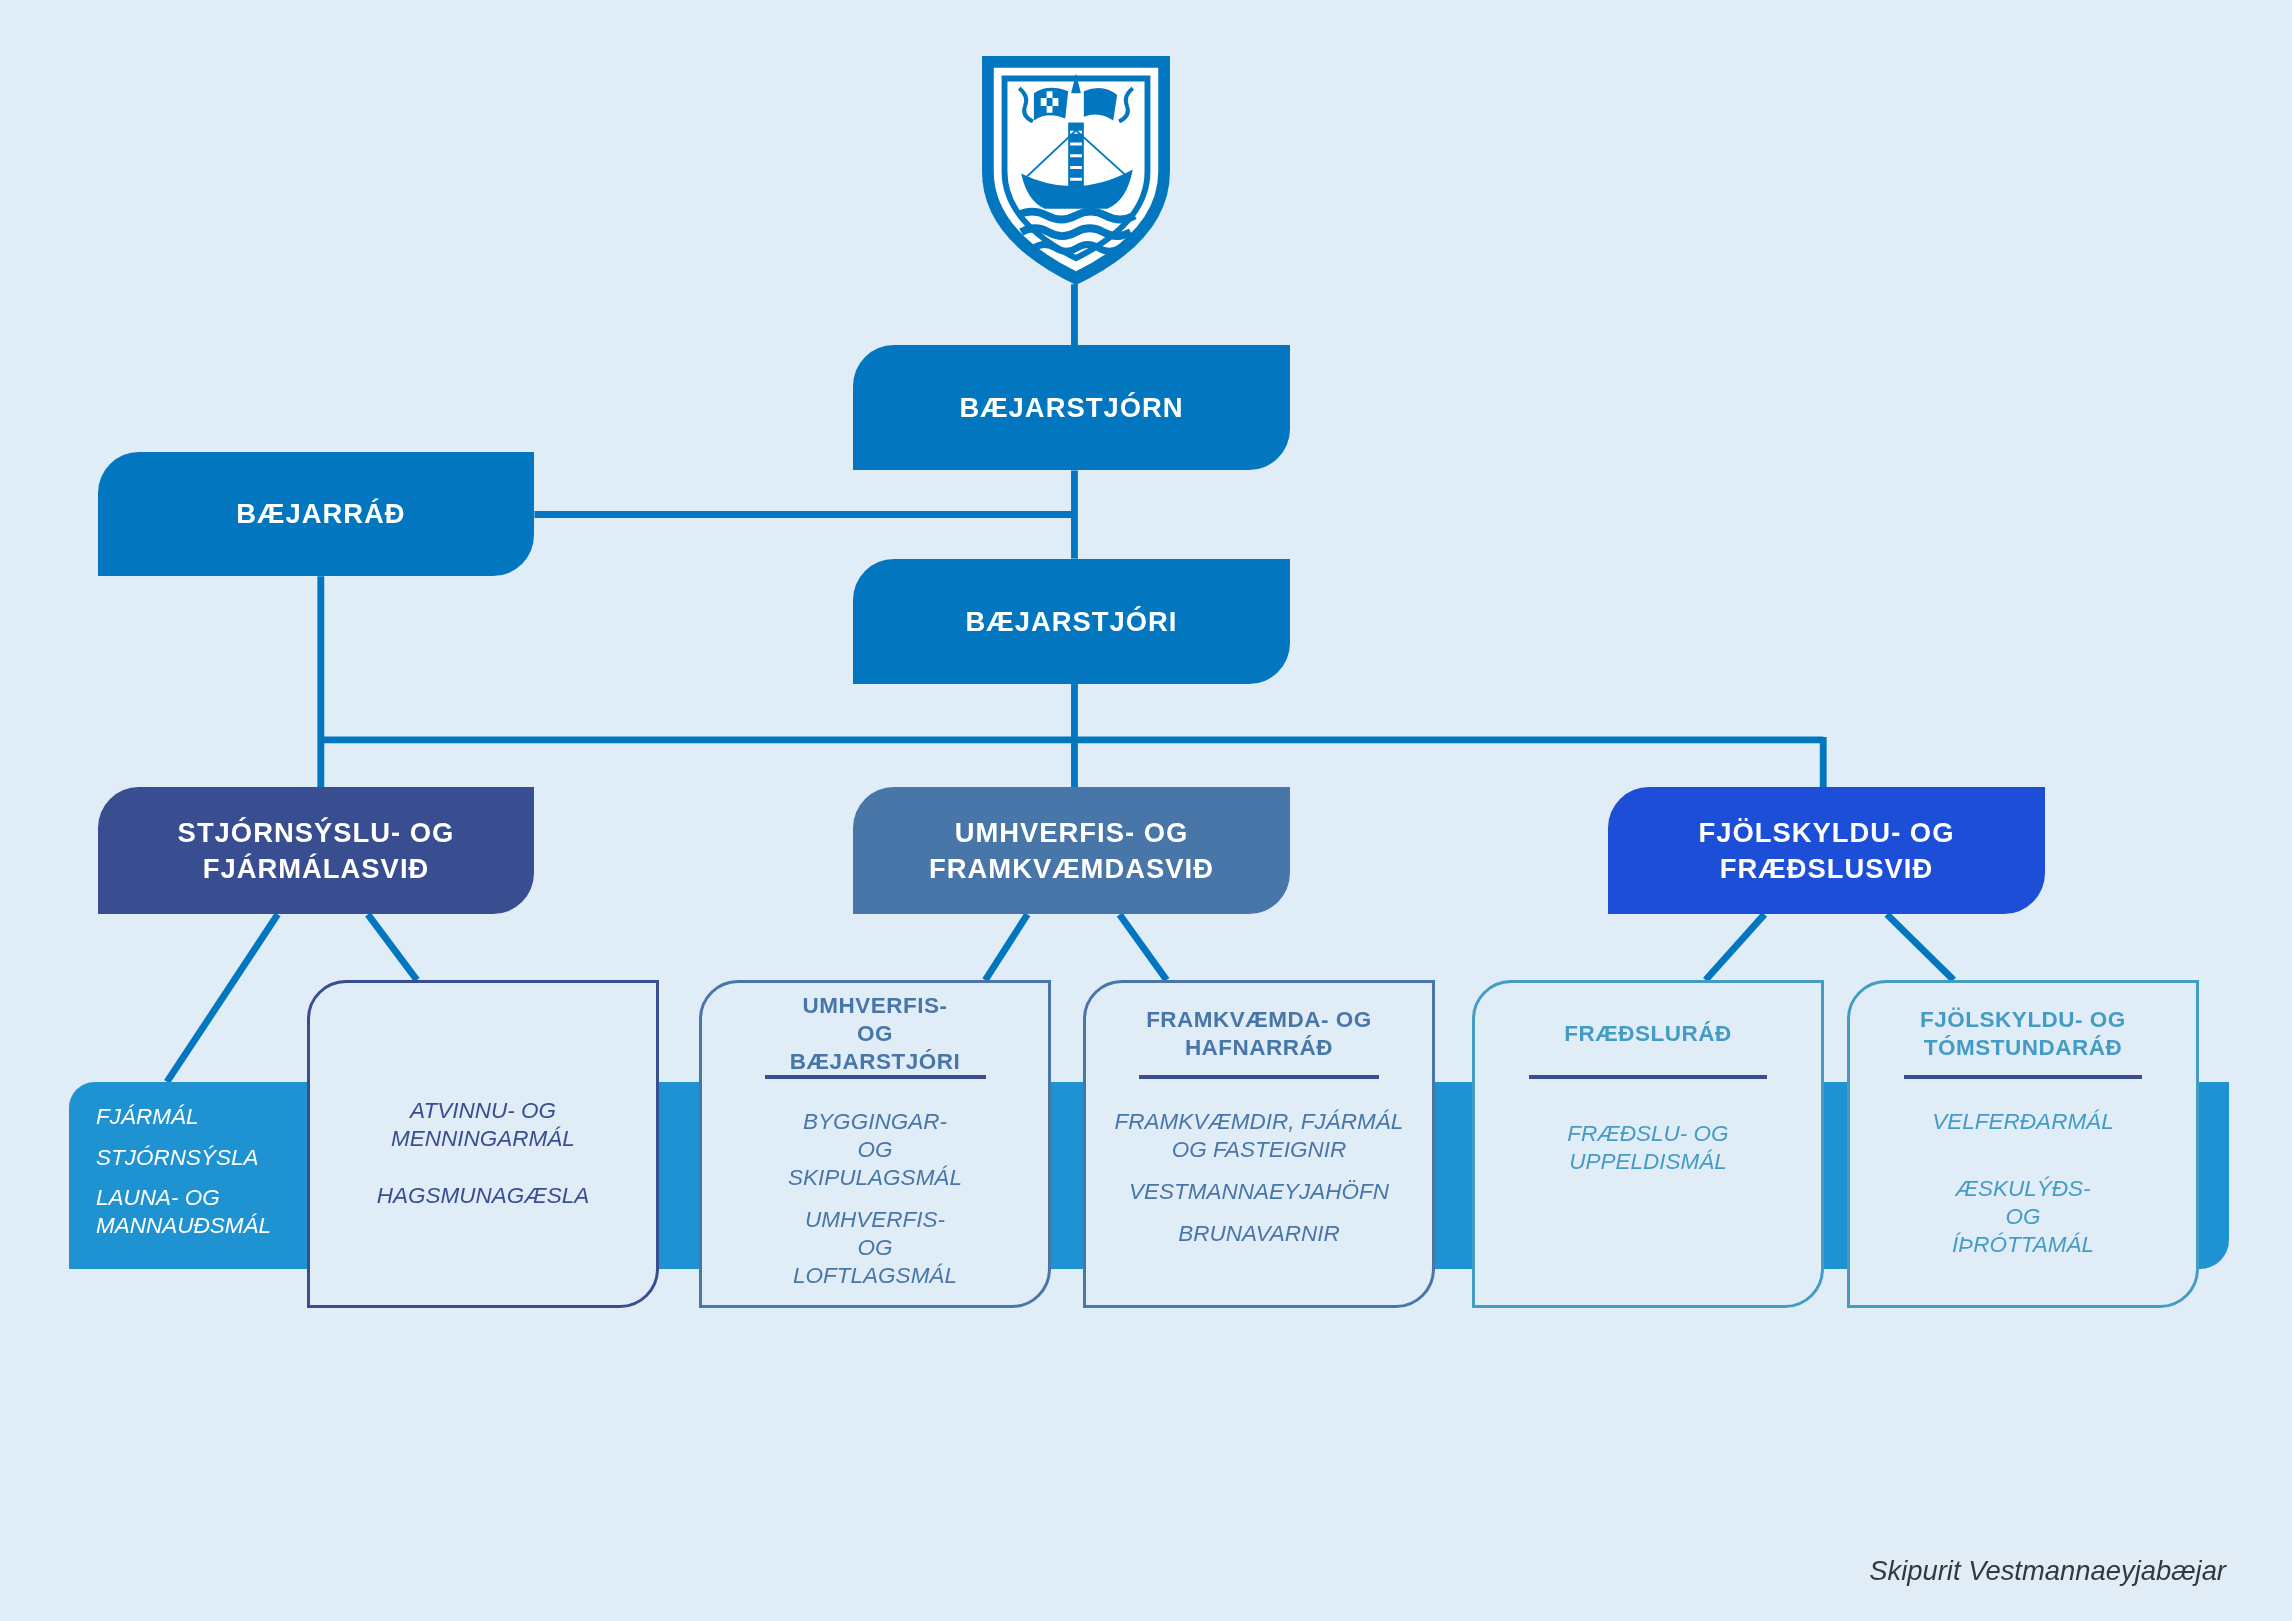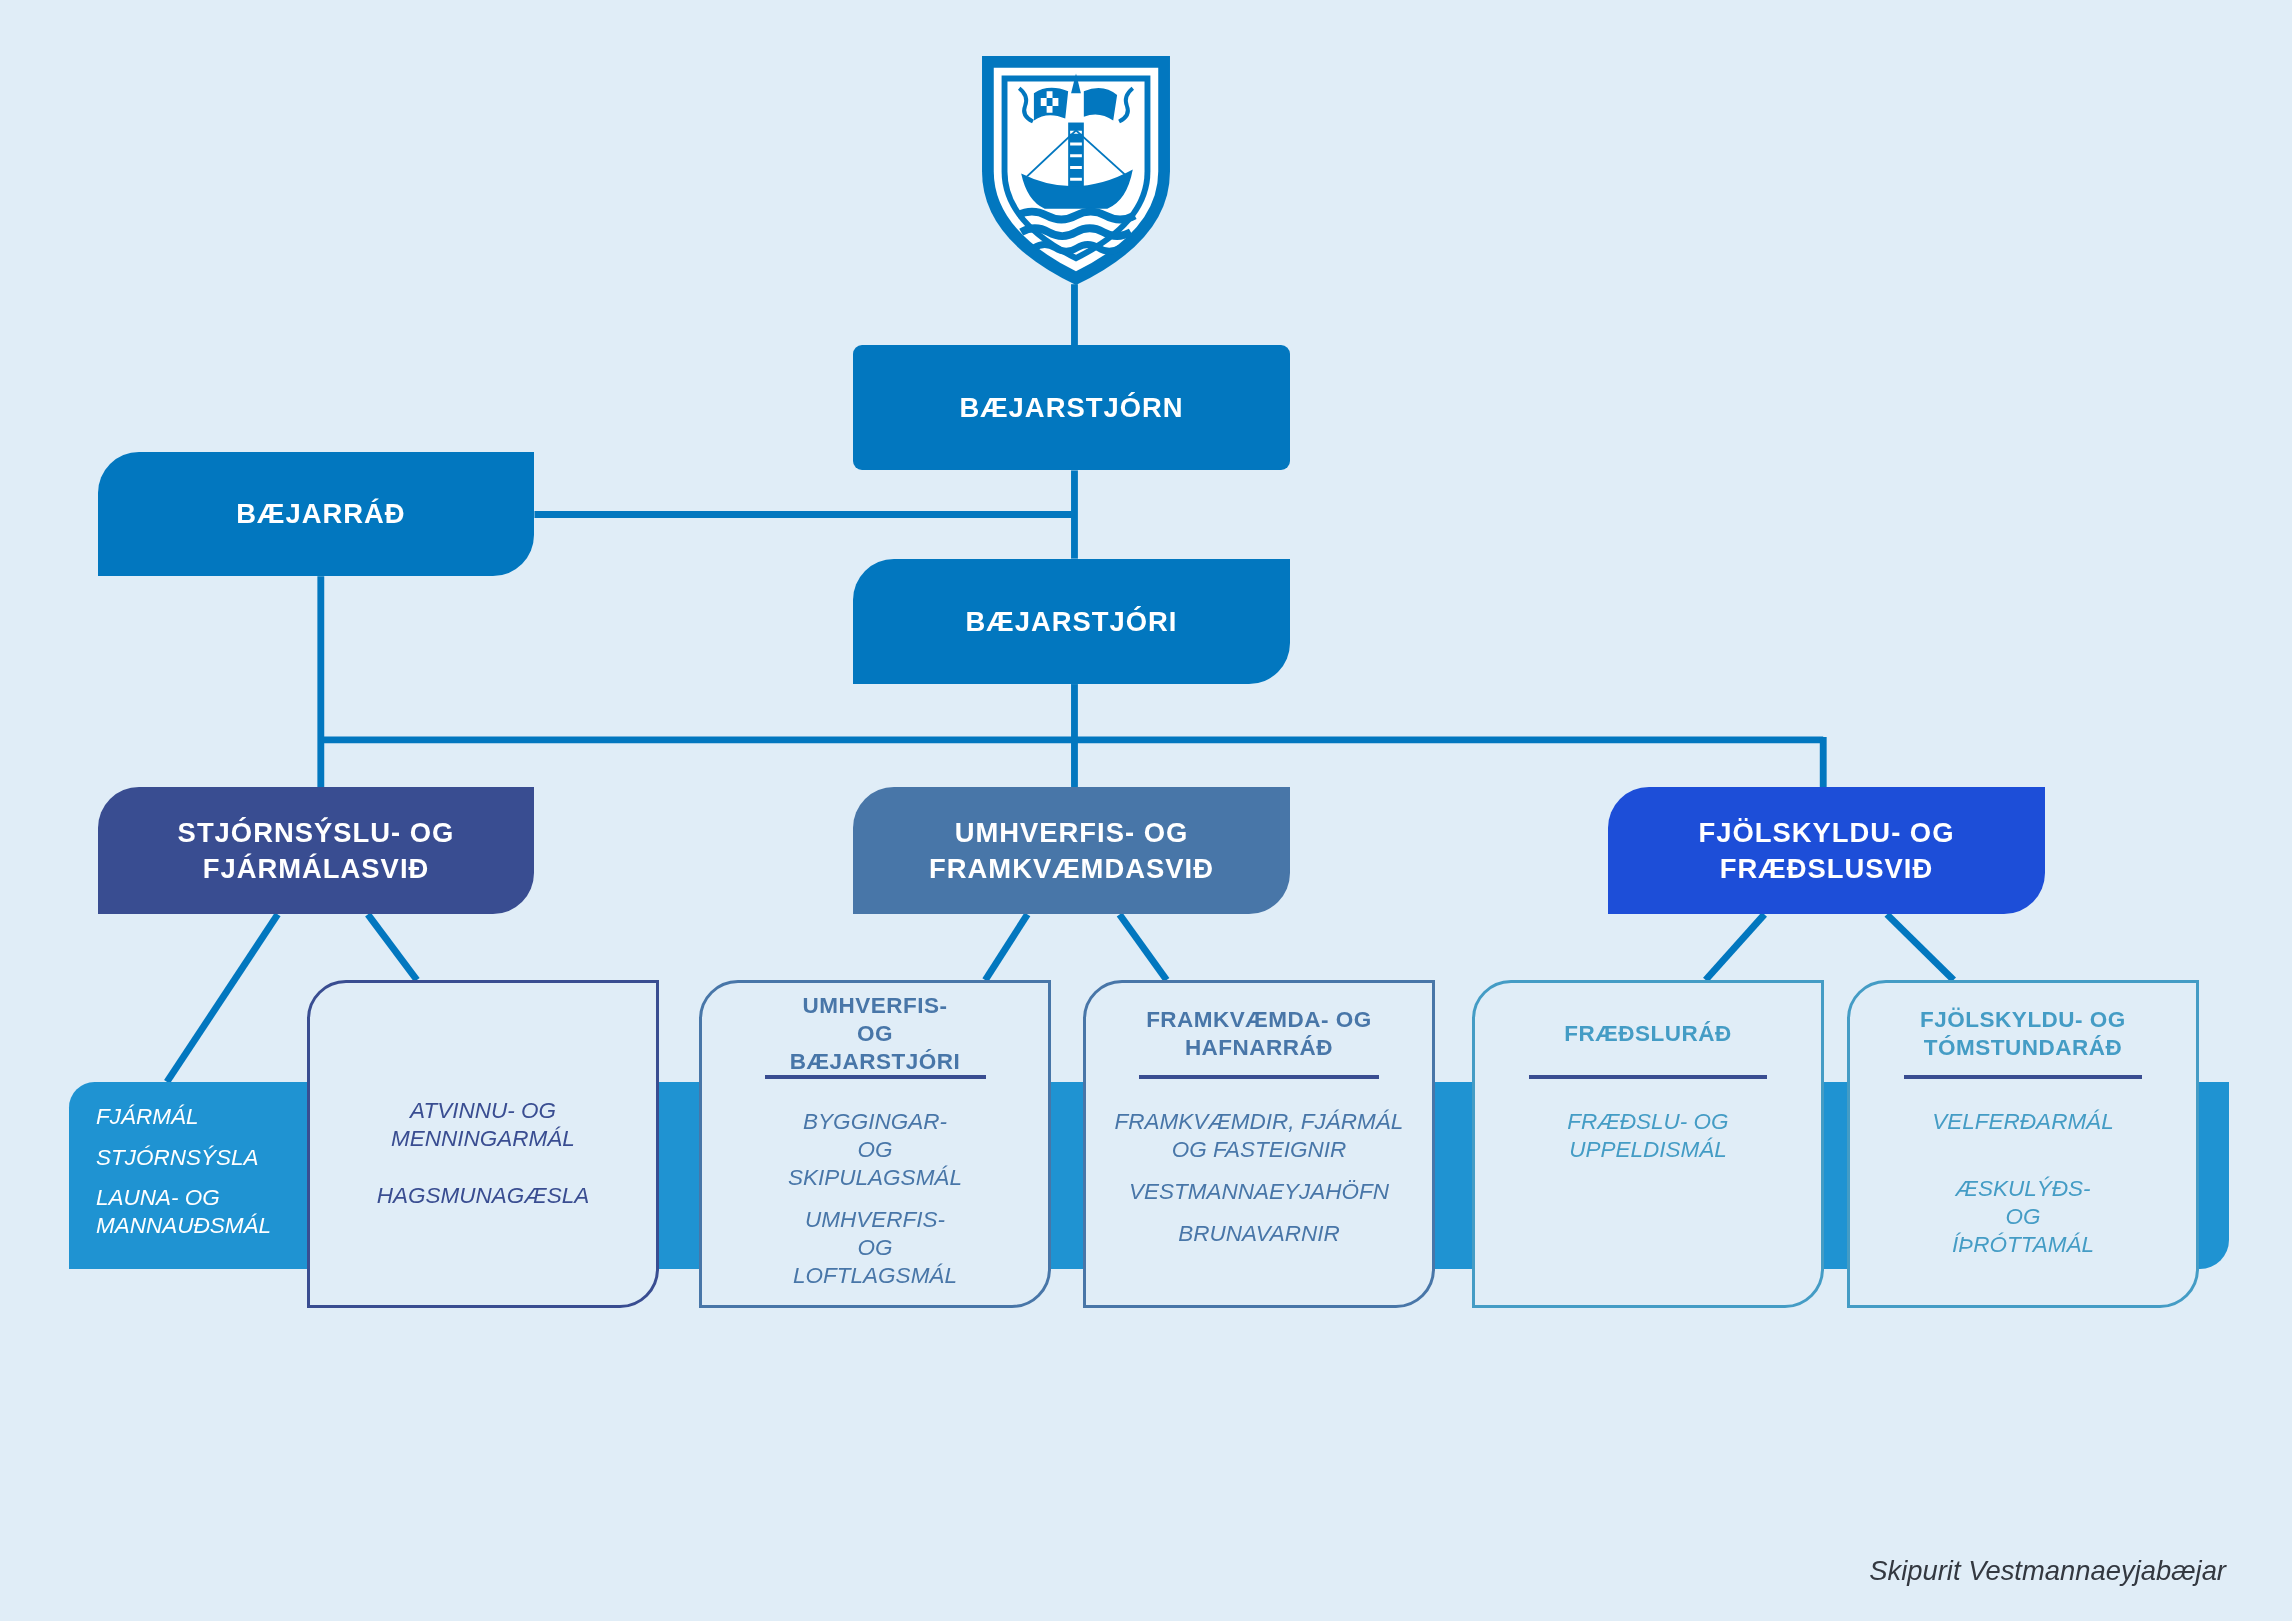--- a/index.html
+++ b/index.html
@@ -90,21 +90,21 @@
     <line x1="98" y1="78" x2="150" y2="125" stroke="#0277bf" stroke-width="2"></line>
 
     <path d="M42 122 Q98 150 156 118 Q150 150 130 158 H66 Q48 150 42 122 Z" fill="#0277bf"></path>
 
     <path d="M38 165 q15 -8 30 0 t30 0 t30 0 t30 0" stroke="#0277bf" stroke-width="8" fill="none"></path>
     <path d="M42 182 q14 -8 28 0 t28 0 t28 0 t28 0" stroke="#0277bf" stroke-width="8" fill="none"></path>
     <path d="M55 198 q11 -7 22 0 t22 0 t22 0 t22 0" stroke="#0277bf" stroke-width="7" fill="none"></path>
   </svg>
 </div>
 
-<div class="box c-main" style="left:853px; top:345px; width:437px; height:125px;border-radius:9px;">
+<div class="box c-main" style="left:853px; top:345px; width:437px; height:125px;">
   <span>BÆJARSTJÓRN</span>
 </div>
 
 <div class="box c-main" style="left:98px; top:452px; width:436px; height:124px;padding-left:10px;">
   <span>BÆJARRÁÐ</span>
 </div>
 
 <div class="box c-main" style="left:853px; top:559px; width:437px; height:125px;">
   <span>BÆJARSTJÓRI</span>
 </div>
@@ -158,21 +158,21 @@
     </div>
   <div class="rule" style="width:240px;"></div>
   <div class="item"><span style="display:inline-block; width:314px;">FRAMKVÆMDIR, FJÁRMÁL OG FASTEIGNIR</span></div>
   <div class="item">VESTMANNAEYJAHÖFN</div>
   <div class="item">BRUNAVARNIR</div>
 </div>
 
 <div class="card fam" style="left:1472px; width:352px;">
   <div class="title">FRÆÐSLURÁÐ</div>
   <div class="rule" style="width:238px;"></div>
-  <div class="item"><span style="display:inline-block; width:167px;">FRÆÐSLU- OG UPPELDISMÁL</span></div>
+  <div class="item"><span style="display:inline-block; width:167px;margin-top:12px;">FRÆÐSLU- OG UPPELDISMÁL</span></div>
 </div>
 
 <div class="card fam" style="left:1847px; width:352px;">
   <div class="title">
       <span style="width:216px;">FJÖLSKYLDU- OG TÓMSTUNDARÁÐ</span>
     </div>
   <div class="rule" style="width:238px;"></div>
   <div class="item" style="margin-bottom:39px;">VELFERÐARMÁL</div>
   <div class="item"><span style="display:inline-block; width:176px;">ÆSKULÝÐS- OG ÍÞRÓTTAMÁL</span></div>
 </div>

